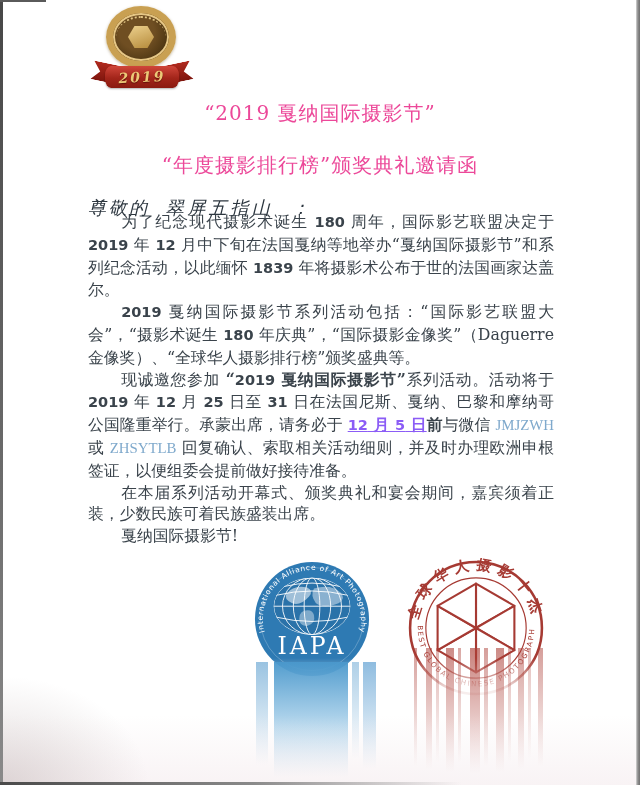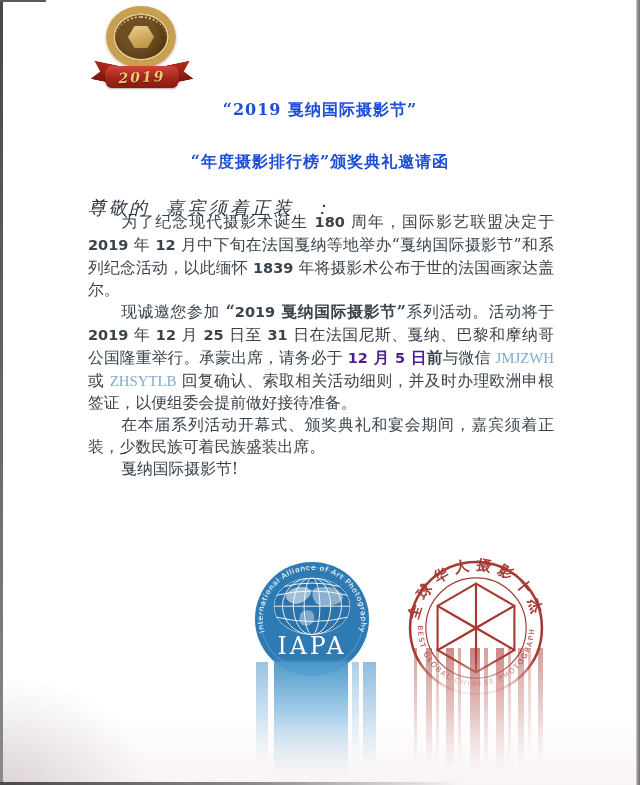--- a/index.html
+++ b/index.html
@@ -41,37 +41,37 @@
     clip-path:polygon(0 0,100% 0,70% 50%,100% 100%,0 100%);}
   .rb-mid{position:absolute;left:13px;top:6px;width:74px;height:22px;
     background:linear-gradient(180deg,#d0463a 0%,#a3251a 55%,#8a1a10 100%);
     border-radius:6px/9px;box-shadow:0 1px 2px rgba(0,0,0,.3);}
   .rb-year{position:absolute;left:13px;width:74px;top:9px;text-align:center;
     color:#ecc877;font-style:italic;font-weight:700;font-size:14px;letter-spacing:2px;
     transform:rotate(-3deg);text-shadow:0 1px 1px #5e0f08;}
 
   
   .title-line{position:absolute;left:0;width:100%;text-align:center;
-    color:#1d4ed8;font-weight:700;font-size:16px;letter-spacing:1px;}
+    color:#ec4899;font-weight:400;font-size:20px;letter-spacing:1px;}
   .title-1{top:100px;}
   .title-2{top:152px;}
 
   
   .salutation{position:absolute;left:88px;top:196px;font-size:18px;font-style:italic;
     color:#2c363f;letter-spacing:2.5px;font-weight:500;}
   .salutation .name{margin-left:8px;letter-spacing:3.5px;}
   .salutation .suffix{margin-left:10px;}
 
   
   .body-text{position:absolute;left:88px;right:86px;top:211px;
     font-size:15.8px;line-height:21.8px;color:#3a434b;text-align:justify;}
   .para{margin:0;text-indent:2.1em;}
   .num{font-family:"DejaVu Sans","Liberation Sans",sans-serif;font-weight:600;font-size:.92em;}
   .seg-bold{font-weight:700;}
-  .seg-redbold{color:#4c1d95;font-weight:700;}
+  .seg-redbold{color:#8b5cf6;font-weight:700;text-decoration:underline;}
   .seg-blue{color:#7fa9cc;font-family:Liberation Serif, serif;font-size:.94em;}
 
   
   .logo-iapa{position:absolute;left:253px;top:560px;width:118px;height:118px;}
   .logo-top10{position:absolute;left:406px;top:558px;width:140px;height:140px;}
 
   
   .smear-fade{position:absolute;left:236px;top:658px;width:322px;height:127px;
     background:linear-gradient(180deg,rgba(255,255,255,0) 0%,rgba(255,255,255,.9) 26%,#fff 46%);}
   .smear{position:absolute;}
@@ -93,26 +93,27 @@
     <div class="rb-mid"></div>
     <div class="rb-year">2019</div>
   </div>
 </div>
 
 <div class="title-line title-1">“2019 戛纳国际摄影节”</div>
 <div class="title-line title-2">“年度摄影排行榜”颁奖典礼邀请函</div>
 
 <div class="salutation">
   <span>尊敬的</span>
-  <span class="name">嘉宾须着正装</span>
+  <span class="name">翠屏五指山</span>
   <span class="suffix">：</span>
 </div>
 
 <div class="body-text">
     <p class="para"><span class="seg-normal">为了纪念现代摄影术诞生 <span class="num">180</span> 周年，国际影艺联盟决定于 <span class="num">2019</span> 年 <span class="num">12</span> 月中下旬在法国戛纳等地举办“戛纳国际摄影节”和系列纪念活动，以此缅怀 <span class="num">1839</span> 年将摄影术公布于世的法国画家达盖尔。</span></p>
+    <p class="para"><span class="seg-normal"><span class="num">2019</span> 戛纳国际摄影节系列活动包括：“国际影艺联盟大会”，“摄影术诞生 <span class="num">180</span> 年庆典”，“国际摄影金像奖”（Daguerre 金像奖）、“全球华人摄影排行榜”颁奖盛典等。</span></p>
     <p class="para"><span class="seg-normal">现诚邀您参加 </span><span class="seg-bold">“<span class="num">2019</span> 戛纳国际摄影节”</span><span class="seg-normal">系列活动。活动将于 <span class="num">2019</span> 年 <span class="num">12</span> 月 <span class="num">25</span> 日至 <span class="num">31</span> 日在法国尼斯、戛纳、巴黎和摩纳哥公国隆重举行。承蒙出席，请务必于 </span><span class="seg-redbold"><span class="num">12</span> 月 <span class="num">5</span> 日</span><span class="seg-bold">前</span><span class="seg-normal">与微信 </span><span class="seg-blue">JMJZWH</span><span class="seg-normal"> 或 </span><span class="seg-blue">ZHSYTLB</span><span class="seg-normal"> 回复确认、索取相关活动细则，并及时办理欧洲申根签证，以便组委会提前做好接待准备。</span></p>
     <p class="para"><span class="seg-normal">在本届系列活动开幕式、颁奖典礼和宴会期间，嘉宾须着正装，少数民族可着民族盛装出席。</span></p>
     <p class="para"><span class="seg-normal">戛纳国际摄影节!</span></p>
   </div>
 
 <svg class="logo-iapa" viewBox="0 0 120 120">
   <circle cx="60" cy="60" r="58" fill="#2e7ab3"></circle>
   <circle cx="60" cy="60" r="52.5" fill="none" stroke="rgba(255,255,255,.3)" stroke-width="0.8"></circle>
   <defs>
     <path id="iapaArc" d="M 24.6 95.4 A 50 50 0 1 1 95.4 95.4" fill="none"></path>

